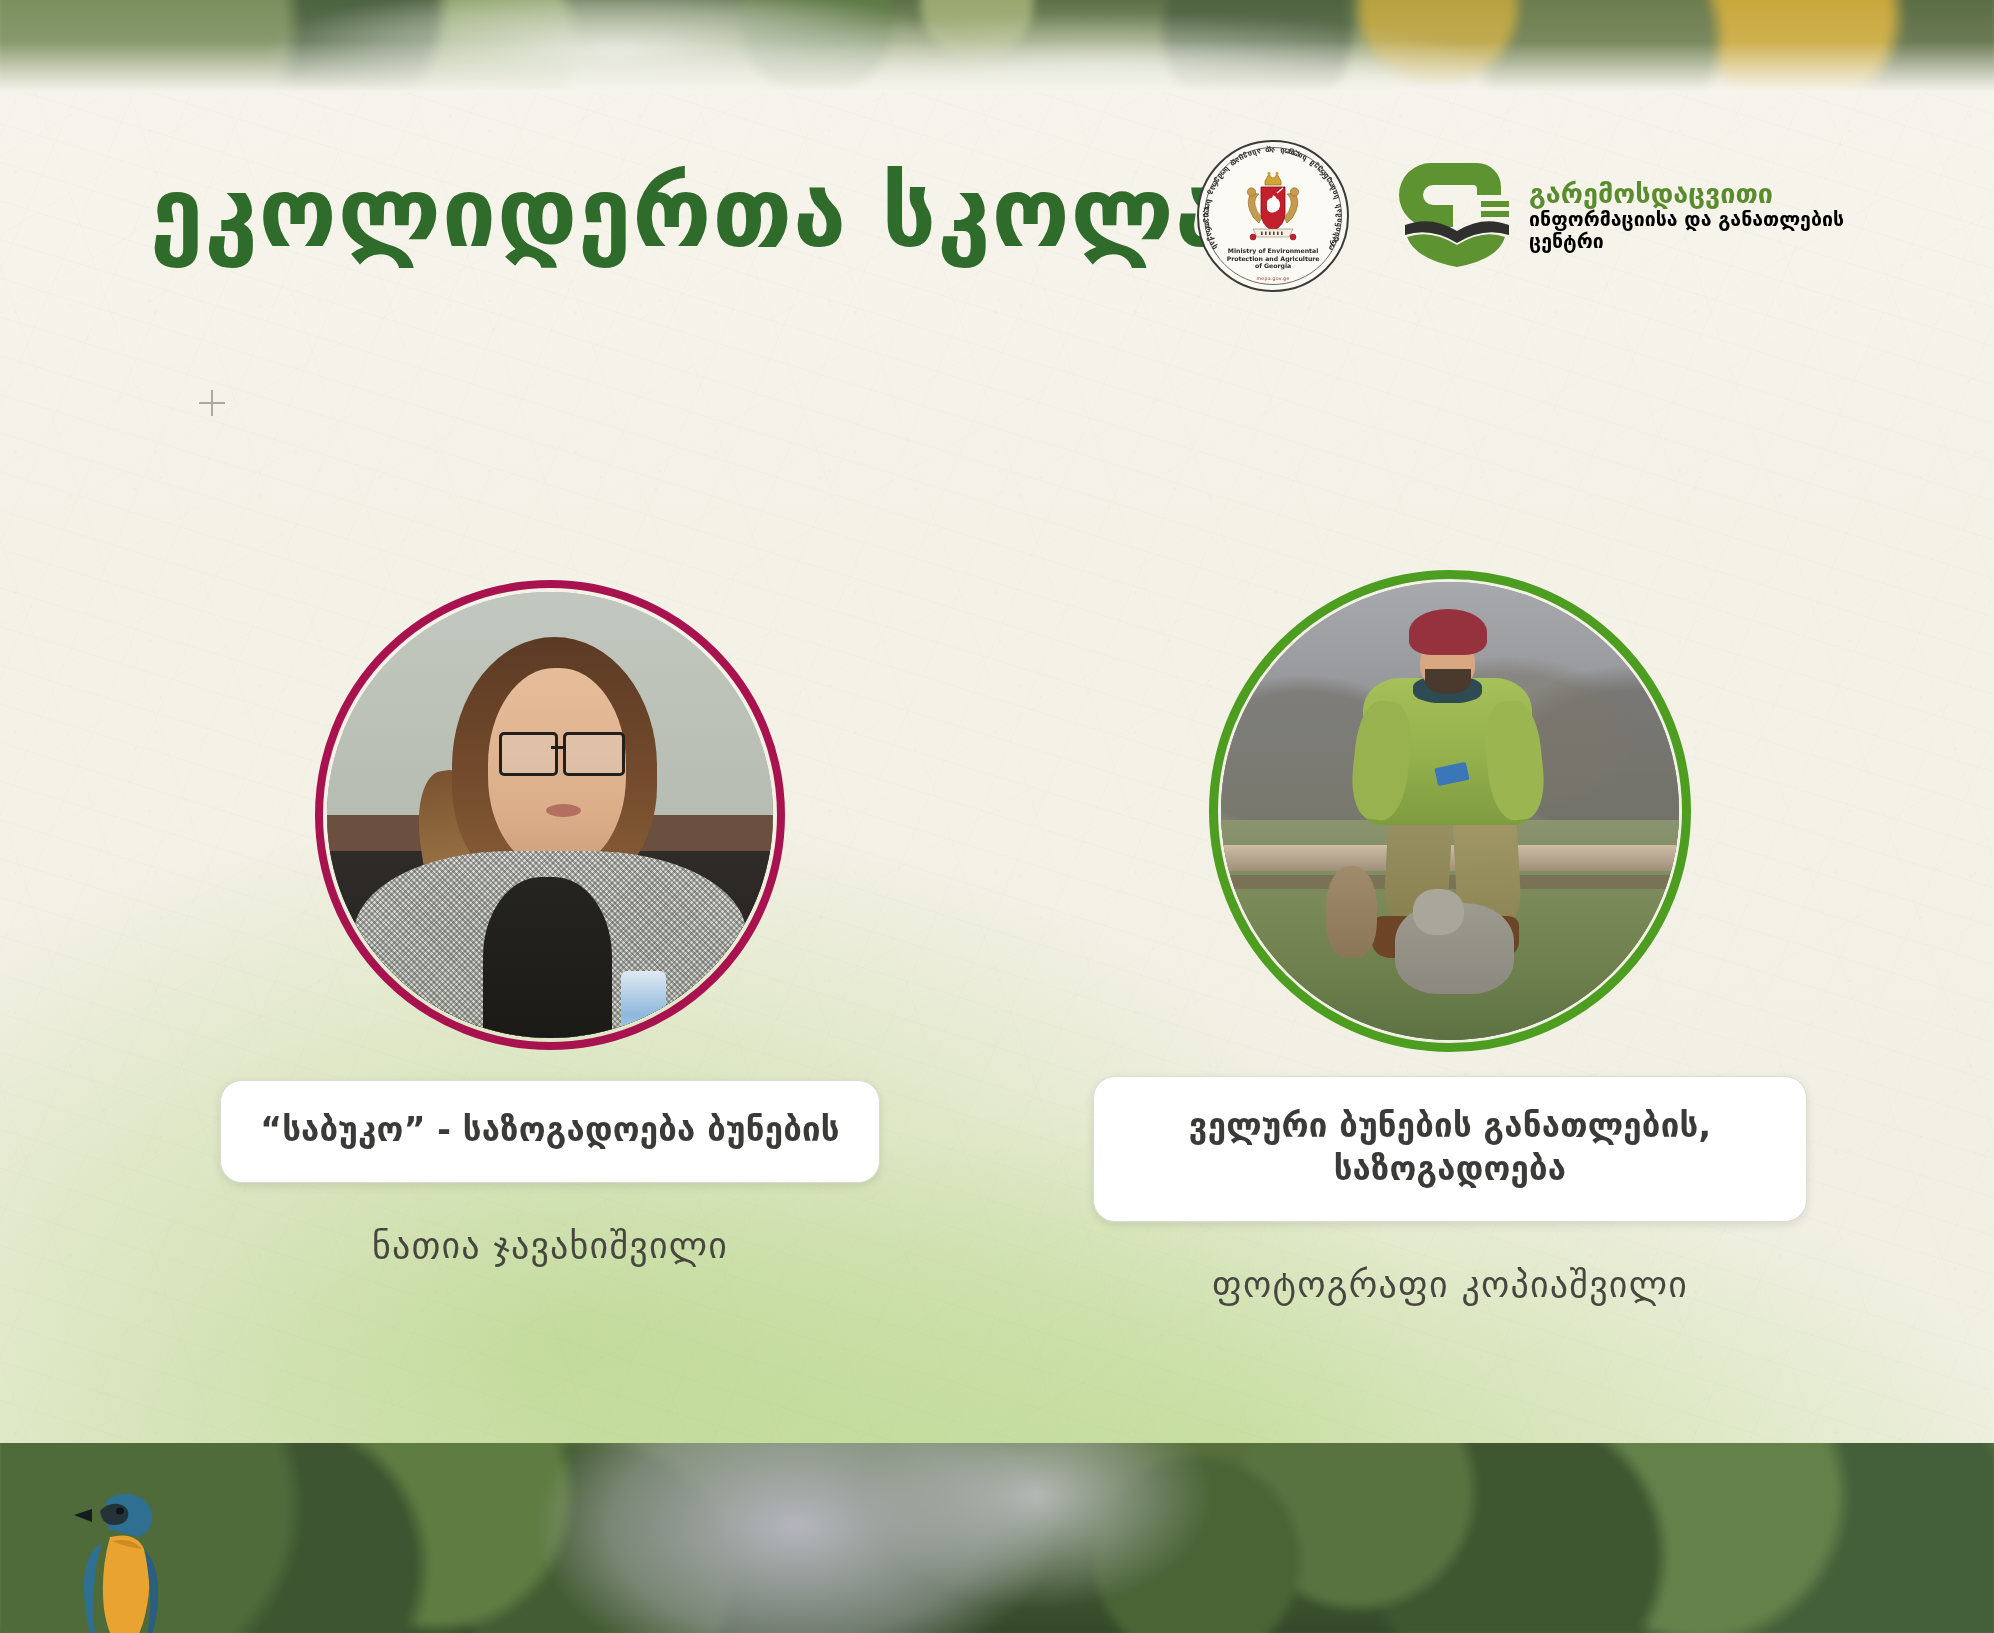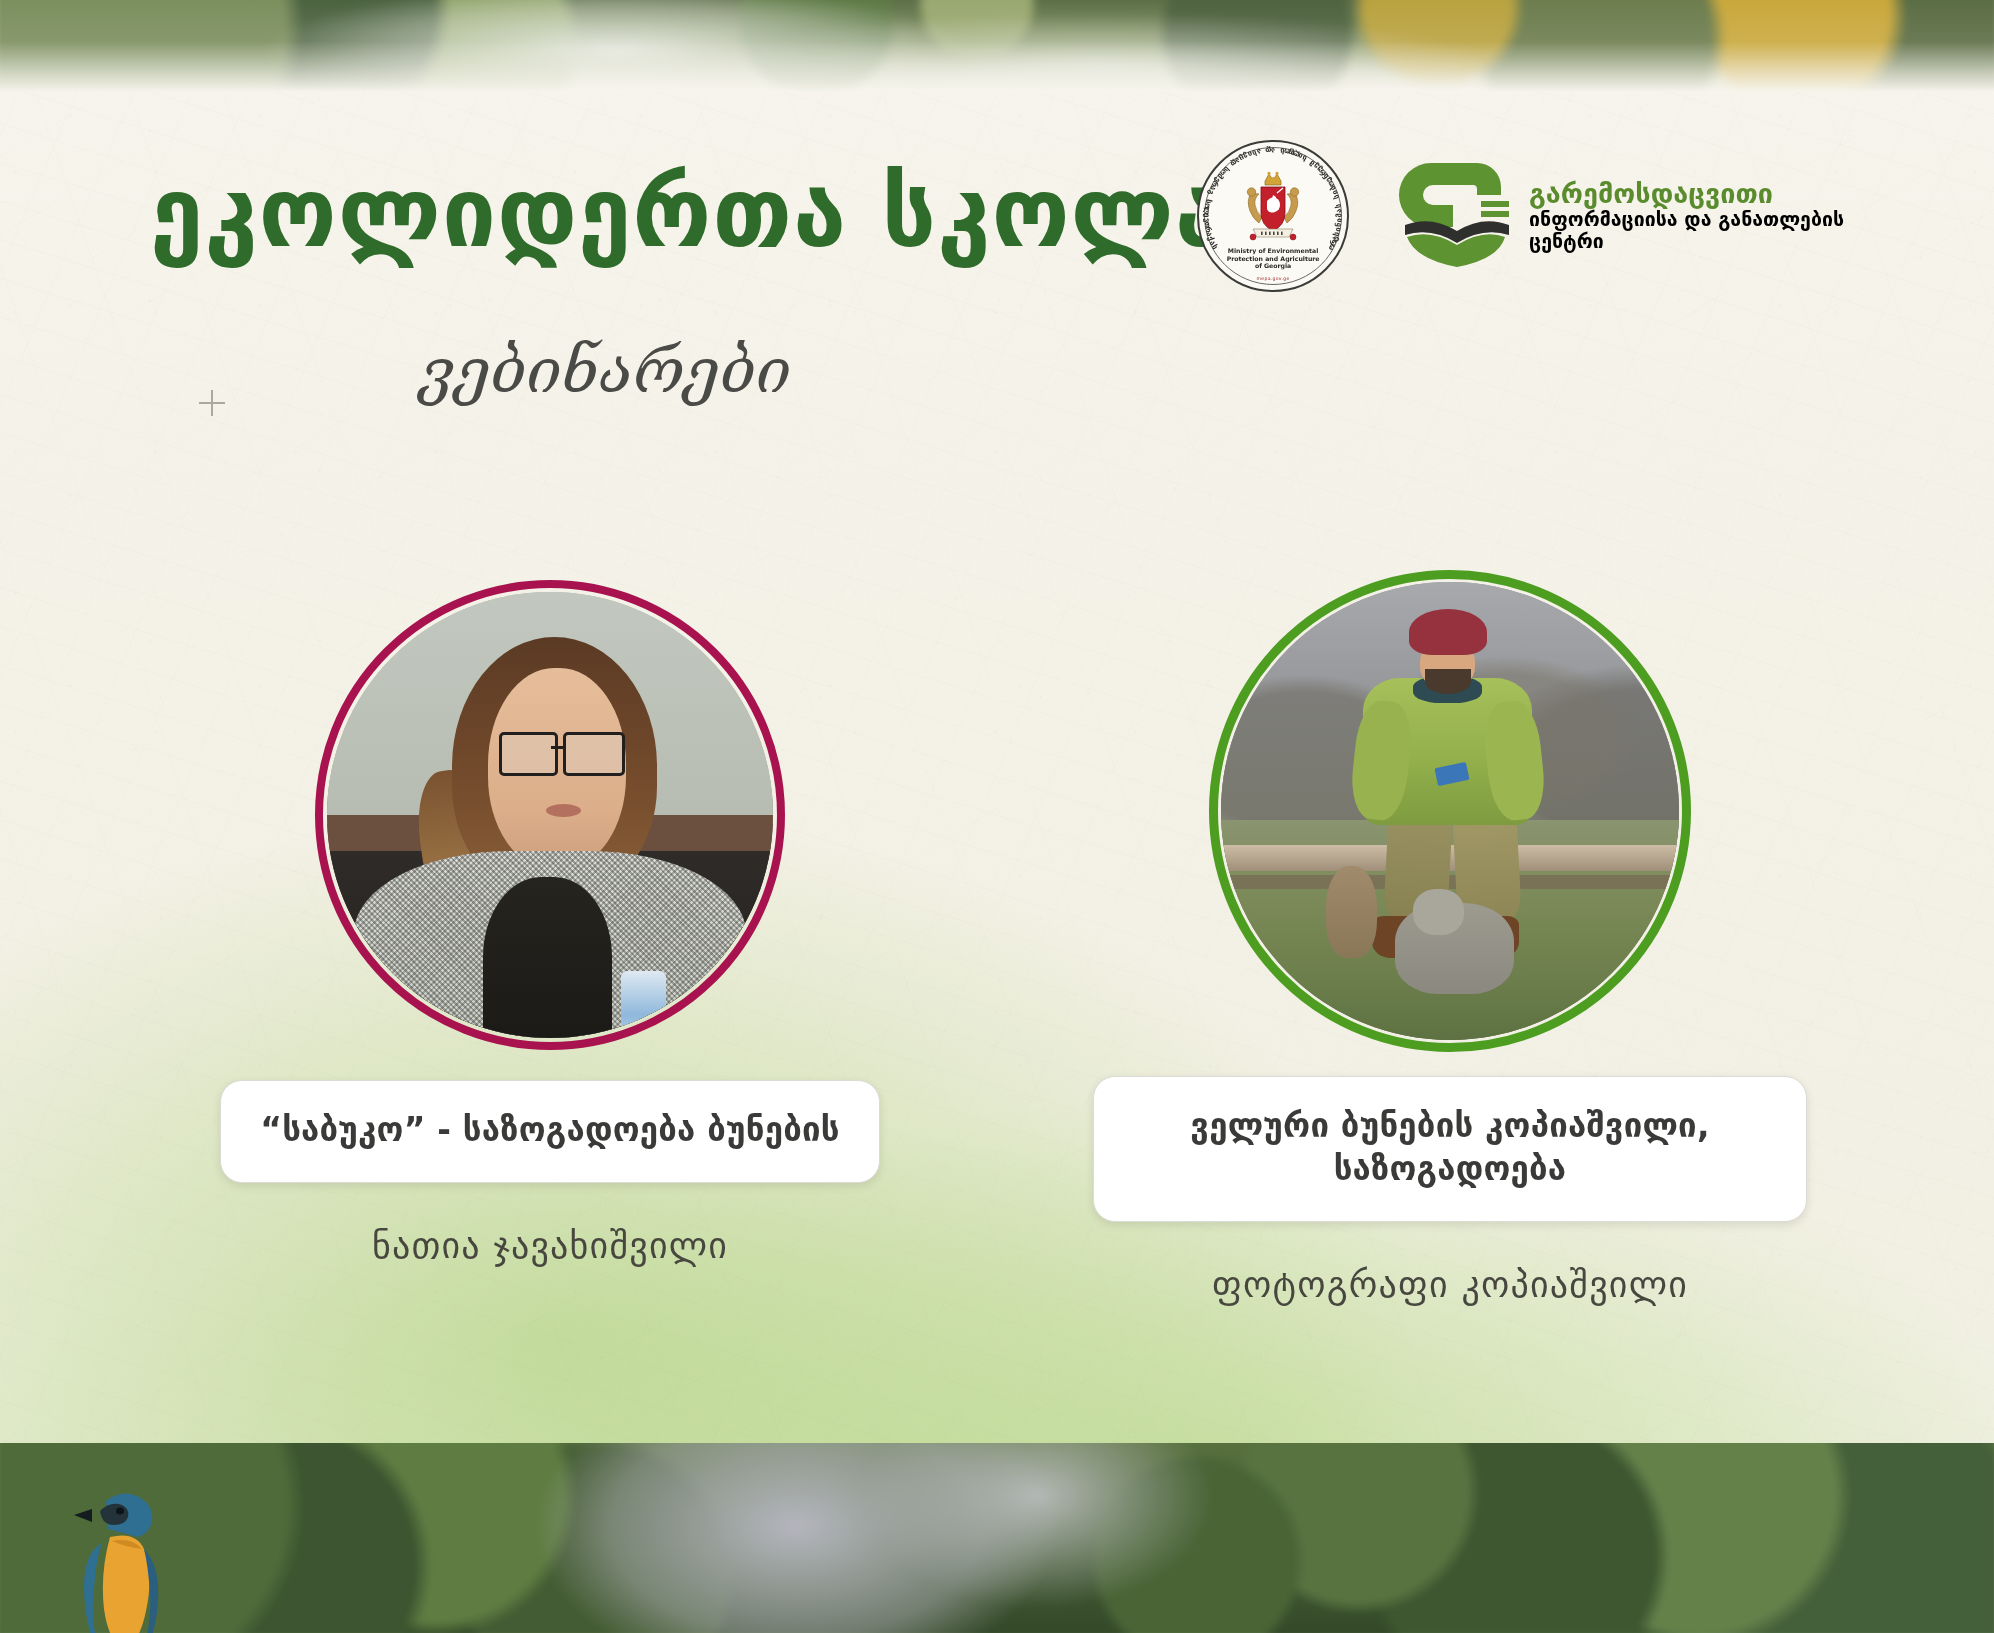--- a/index.html
+++ b/index.html
@@ -385,21 +385,20 @@
 
   <div class="banner-top">
     <div class="scene"></div>
     <div class="fade"></div>
   </div>
 
   <div class="crop-mark"></div>
 
   <div class="header">
     <div class="title">ეკოლიდერთა სკოლა</div>
-    <div class="subtitle">ვებინარები</div>
 
     <div class="logos">
 
       <div class="seal">
         <div class="ring-txt"></div>
         <div class="circular-text" title="საქართველოს გარემოს დაცვისა და სოფლის მეურნეობის სამინისტრო">
             <span class="circ-char" style="transform: rotate(-118deg) translate(0px, -66px) rotate(180deg) translate(-50%, -50%);">ს</span>
             <span class="circ-char" style="transform: rotate(-113.931deg) translate(0px, -66px) rotate(180deg) translate(-50%, -50%);">ა</span>
             <span class="circ-char" style="transform: rotate(-109.862deg) translate(0px, -66px) rotate(180deg) translate(-50%, -50%);">ქ</span>
             <span class="circ-char" style="transform: rotate(-105.793deg) translate(0px, -66px) rotate(180deg) translate(-50%, -50%);">ა</span>
@@ -573,21 +572,21 @@
           <div class="m-owl"></div>
           <div class="m-cat"></div>
           <div class="m-cat-head"></div>
         </div>
       </div>
       <div class="avatar-ring ring-green"></div>
     </div>
 
     <div class="caption-card">
       <div class="caption-text">
-        <div>ველური ბუნების კოპიაშვილი,</div>
+        <div>ველური ბუნების განათლების,</div>
         <div>საზოგადოება</div>
       </div>
     </div>
 
     <div class="speaker-name">ფოტოგრაფი კოპიაშვილი</div>
   </div>
 
   <div class="banner-bottom">
     <div class="scene"></div>
     <svg class="bird" viewBox="0 0 150 200">

